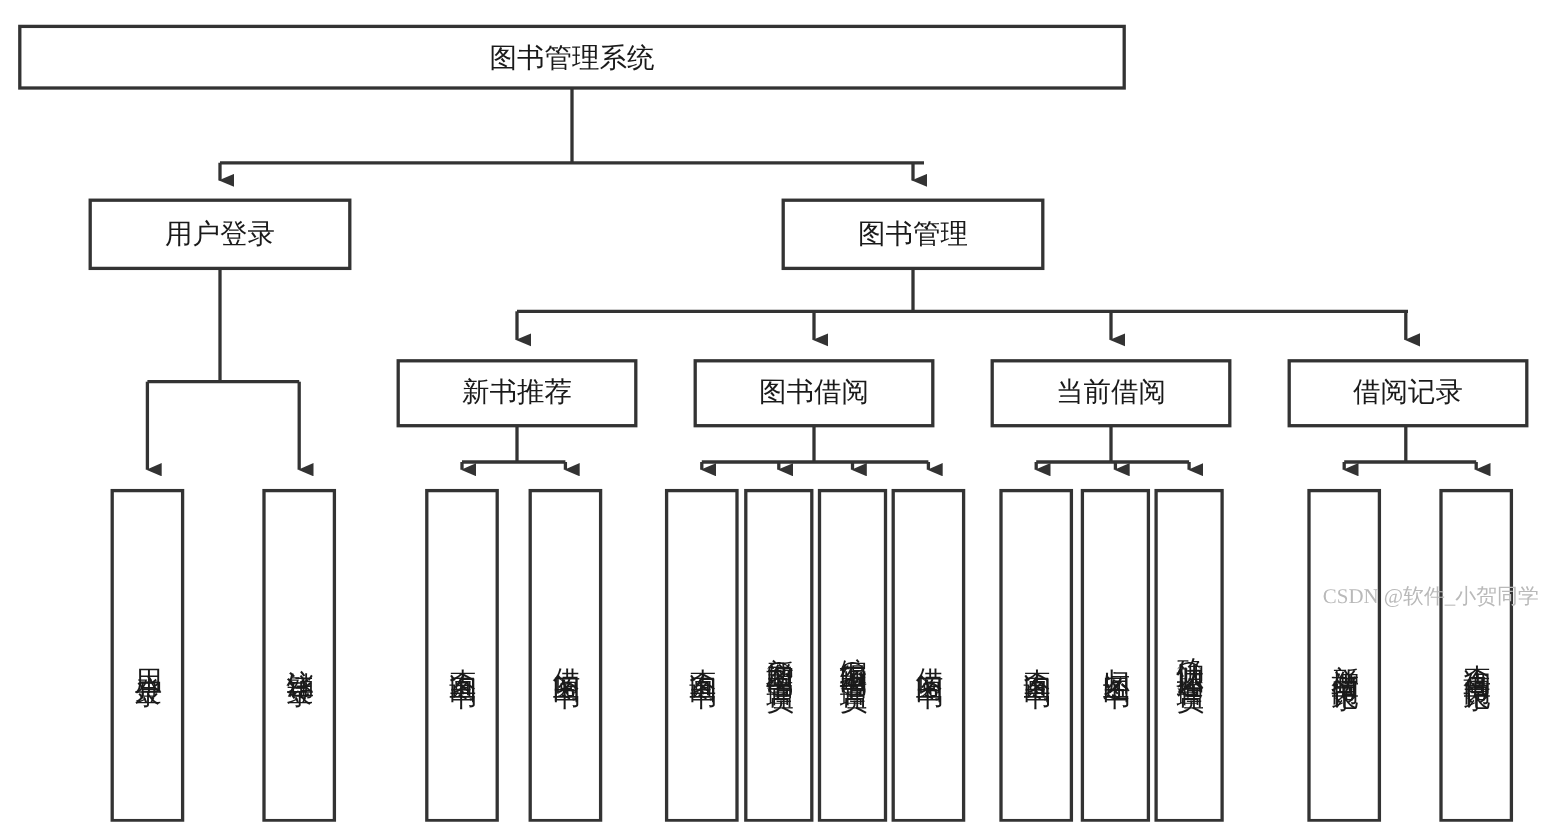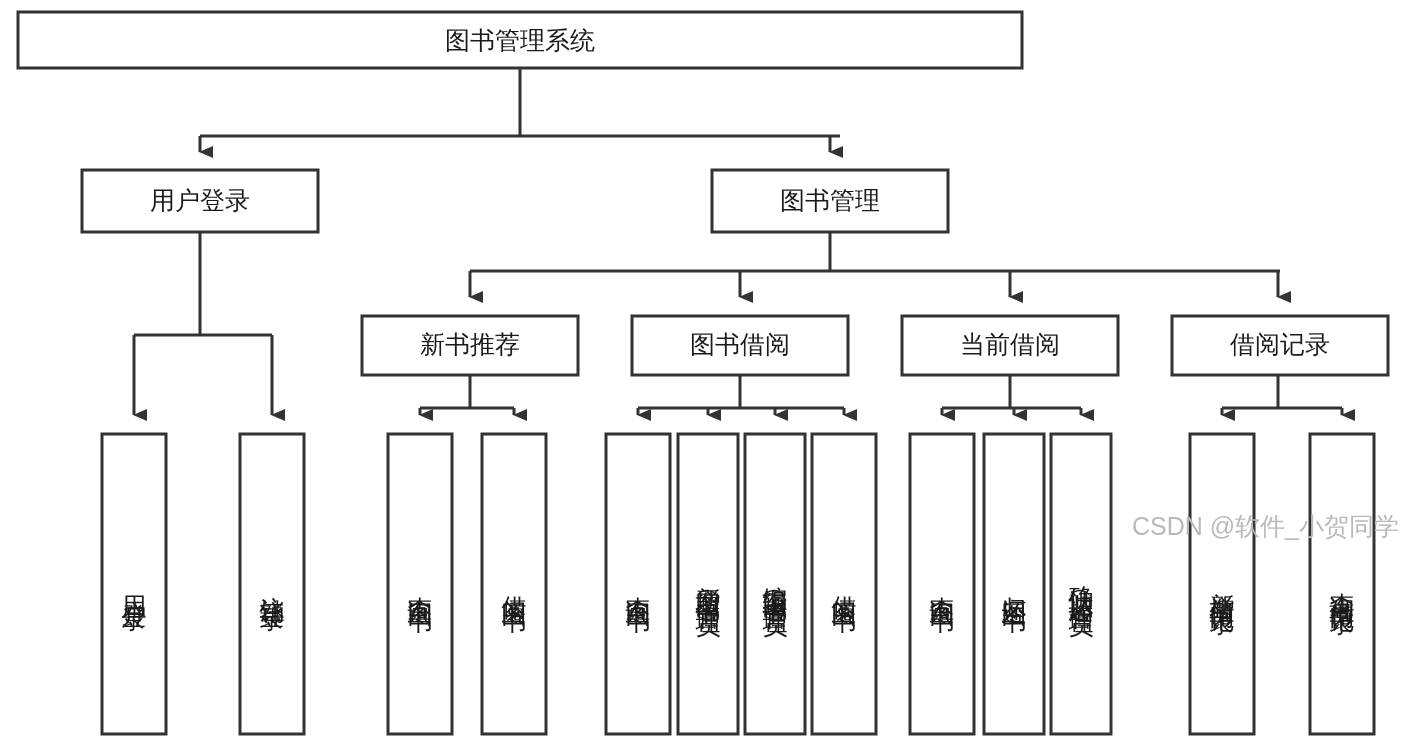--- a/index.html
+++ b/index.html
@@ -9,21 +9,21 @@
   }
   body {
     width: 1405px;
     height: 747px;
     font-family: "Liberation Sans", "DejaVu Sans", sans-serif;
     overflow: hidden;
     position: relative;
   }
   #diagram-root {
     position: absolute;
-    left: 0; top: 0;
+    left: 0; top: 12px;
     width: 1405px;
     height: 546px;
   }
   svg.flow {
     display: block;
     width: 1405px;
     height: 747px;
   }
   .node-rect {
     fill: #ffffff;
@@ -61,22 +61,22 @@
     stroke-width: 3;
     fill: none;
   }
   .arrow-head {
     fill: #333333;
   }
   #watermark {
     position: absolute;
     right: 6px;
     bottom: 3px;
-    font-family: Liberation Sans, sans-serif;
-    font-size: 25px;
+    font-family: Liberation Serif, serif;
+    font-size: 19px;
     color: #b9b9b9;
     white-space: nowrap;
     pointer-events: none;
     margin-left: 44px;
   }
 </style>
 </head>
 <body>
 
 <div id="diagram-root">

